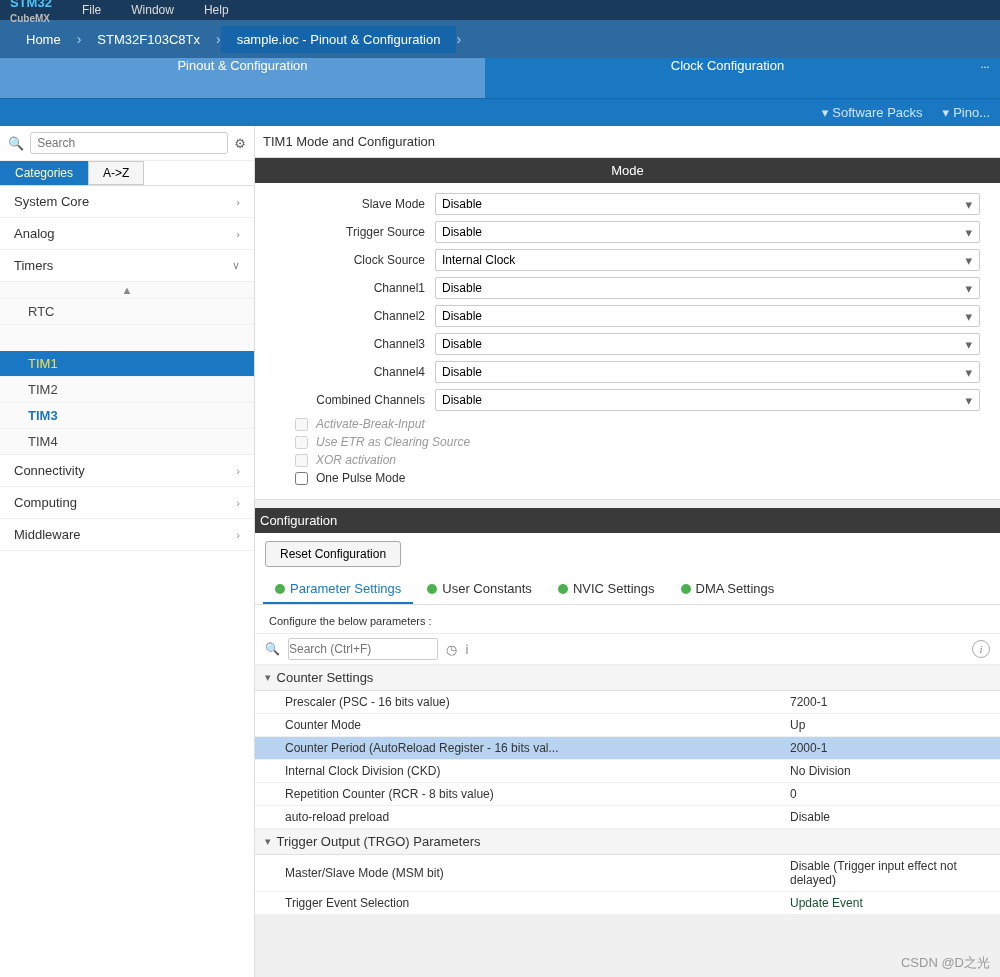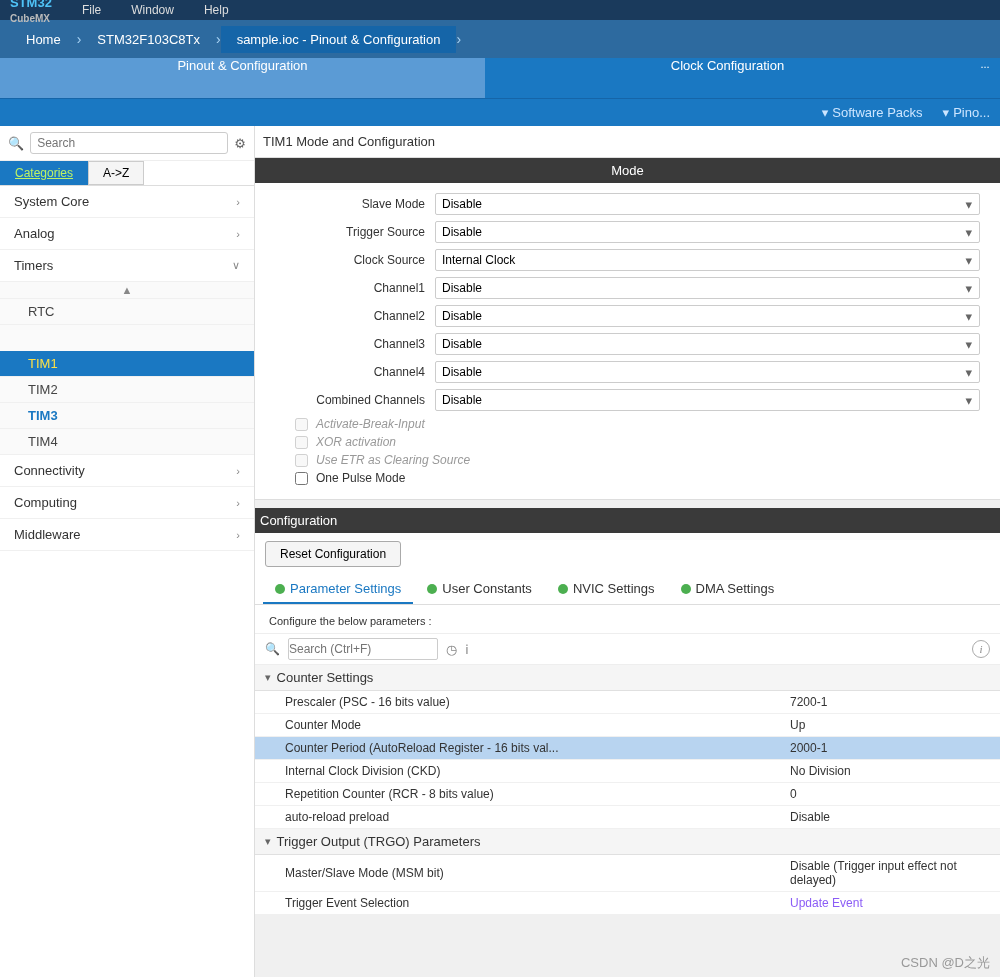--- a/index.html
+++ b/index.html
@@ -28,21 +28,21 @@
 
     
     .main-layout { display: flex; height: calc(977px - 126px); }
 
     
     .sidebar { width: 255px; background: white; border-right: 1px solid #ddd; display: flex; flex-direction: column; overflow: hidden; }
     .sidebar-search { display: flex; align-items: center; padding: 6px 8px; gap: 6px; border-bottom: 1px solid #eee; }
     .sidebar-search input { flex: 1; border: 1px solid #ccc; border-radius: 3px; padding: 3px 6px; font-size: 12px; }
     .sidebar-tabs { display: flex; border-bottom: 1px solid #ddd; }
     .sidebar-tab { padding: 4px 14px; font-size: 12px; cursor: pointer; border: 1px solid #ccc; background: #f5f5f5; }
-    .sidebar-tab.active { background: #1a78c2; color: #bef264; border-color: #1a78c2; text-decoration: underline; }
+    .sidebar-tab.active { background: #1a78c2; color: #fef9c3; border-color: #1a78c2; }
     .sidebar-items { flex: 1; overflow-y: auto; }
     .sidebar-category { display: flex; align-items: center; justify-content: space-between; padding: 8px 14px; cursor: pointer; border-bottom: 1px solid #f0f0f0; color: #333; }
     .sidebar-category .arrow { color: #888; font-size: 11px; }
     .sidebar-sub-items { background: #fafafa; }
     .sidebar-sub-item { padding: 5px 14px 5px 28px; cursor: pointer; color: #444; border-bottom: 1px solid #f0f0f0; }
     .sidebar-sub-item.active { background: #1a78c2; color: #fde047; margin-top: 26px; }
     .sidebar-sub-item.bold { font-weight: bold; color: #1a78c2; }
     .timers-collapse-btn { display: flex; justify-content: center; padding: 2px; background: #fafafa; border-bottom: 1px solid #f0f0f0; }
     .collapse-arrow { color: #888; font-size: 11px; cursor: pointer; }
 
@@ -68,21 +68,21 @@
     .config-tab .dot { width: 10px; height: 10px; border-radius: 50%; background: #4caf50; display: inline-block; }
     .config-subtitle { padding: 6px 14px; font-size: 11px; color: #333; border-bottom: 1px solid #eee; }
     .param-search { display: flex; align-items: center; padding: 4px 10px; gap: 8px; border-bottom: 1px solid #eee; }
     .param-search input { border: 1px solid #ccc; border-radius: 2px; padding: 3px 8px; font-size: 12px; width: 150px; }
     .param-group-header { display: flex; align-items: center; gap: 6px; padding: 5px 10px; background: #f5f5f5; border-bottom: 1px solid #e0e0e0; cursor: pointer; font-size: 12px; color: #333; }
     .param-group-header .collapse { color: #666; font-size: 11px; }
     .param-row { display: flex; align-items: center; padding: 4px 10px 4px 30px; border-bottom: 1px solid #f0f0f0; }
     .param-row.highlighted { background: #b8d4f0; }
     .param-name { flex: 1; color: #333; font-size: 12px; }
     .param-value { width: 200px; color: #333; font-size: 12px; }
-    .param-value.blue { color: #8b5cf6; }
+    .param-value.blue { color: #14532d; }
     .info-icon { color: #888; font-size: 14px; cursor: pointer; border: 1px solid #aaa; border-radius: 50%; width: 18px; height: 18px; display: flex; align-items: center; justify-content: center; font-style: italic; font-size: 11px; font-family: serif; }
 
     
     .footer { position: absolute; bottom: 5px; right: 10px; color: #999; font-size: 12px; }
 
     .select-wrapper select { width: 100%; border: 1px solid #ccc; border-radius: 2px; padding: 3px 6px; font-size: 12px; background: white; appearance: none; -webkit-appearance: none; padding-right: 20px; }
   </style>
 </head>
 <body>
 
@@ -241,25 +241,25 @@
           <select><option>Disable</option></select>
         </div>
       </div>
 
       <div class="checkbox-row">
         <input type="checkbox" disabled="" style="">
         <label>Activate-Break-Input</label>
       </div>
       <div class="checkbox-row">
         <input type="checkbox" disabled="" style="">
-        <label>XOR activation</label>
+        <label>Use ETR as Clearing Source</label>
       </div>
       <div class="checkbox-row">
         <input type="checkbox" disabled="" style="">
-        <label>Use ETR as Clearing Source</label>
+        <label>XOR activation</label>
       </div>
       <div class="checkbox-row enabled">
         <input type="checkbox" style="">
         <label style="color:#333;font-style:normal;">One Pulse Mode</label>
       </div>
     </div>
 
     <div class="config-section">
       <div class="config-header">Configuration</div>
       <button class="reset-btn">Reset Configuration</button>

